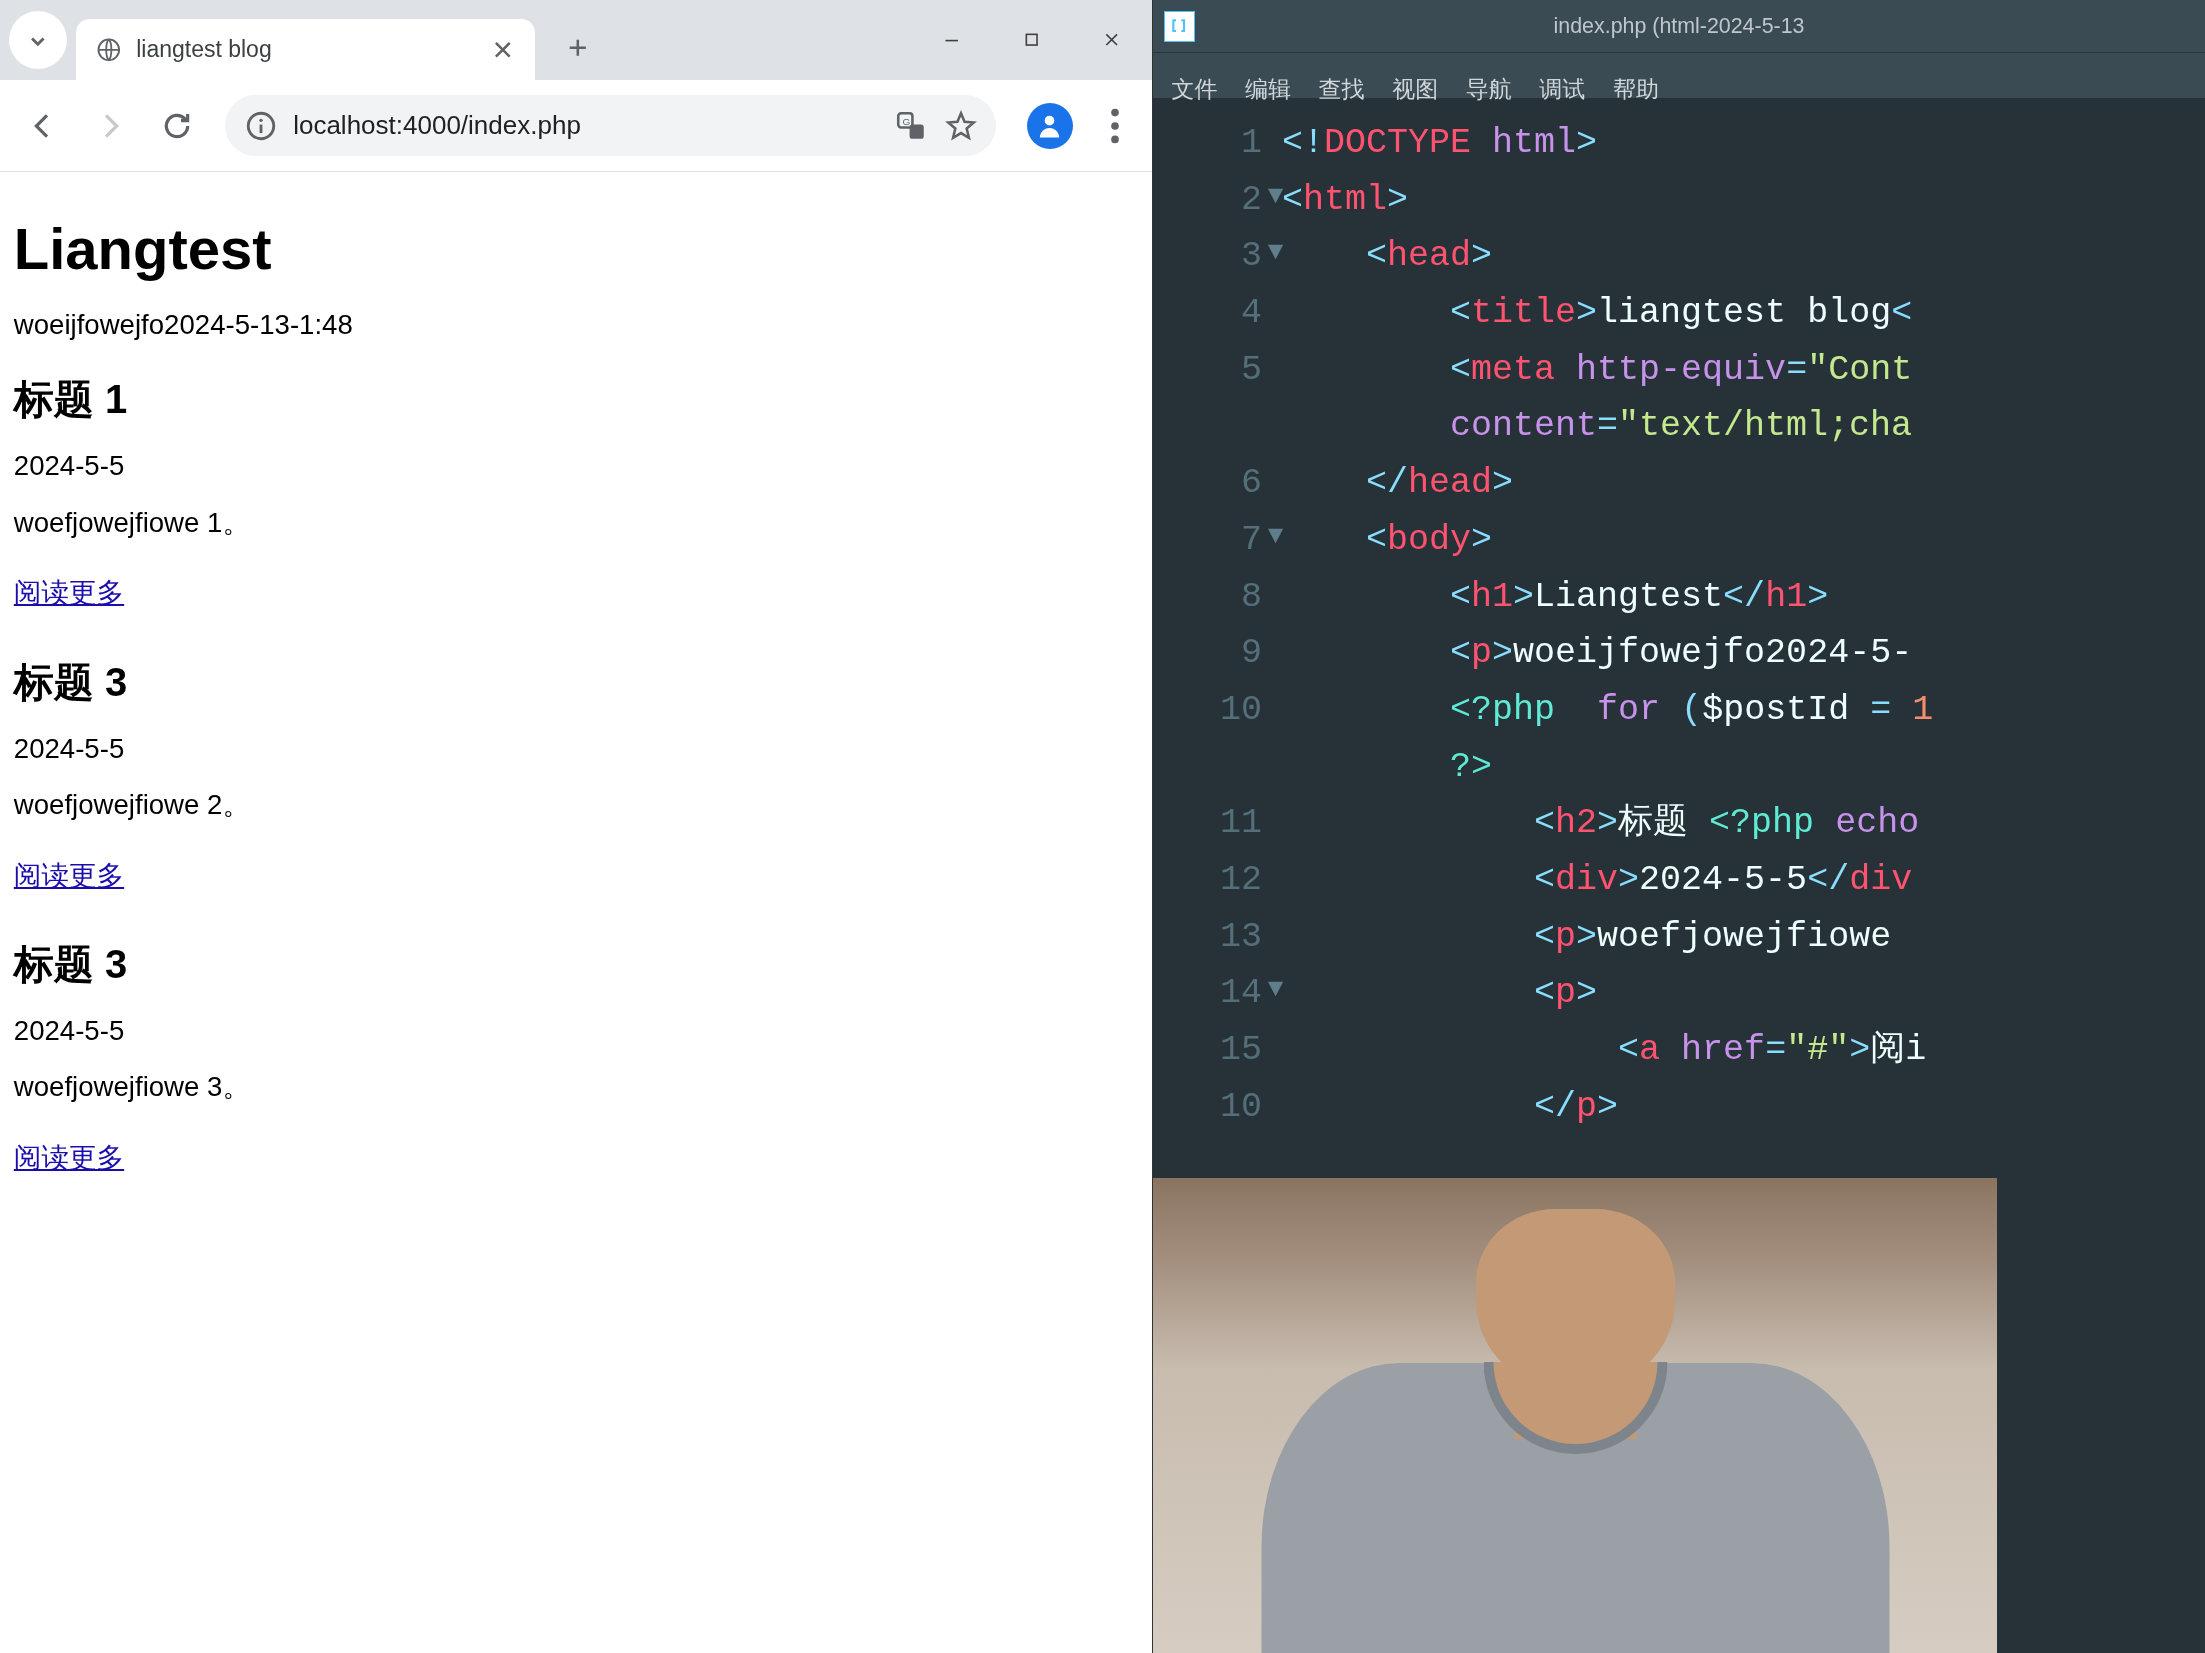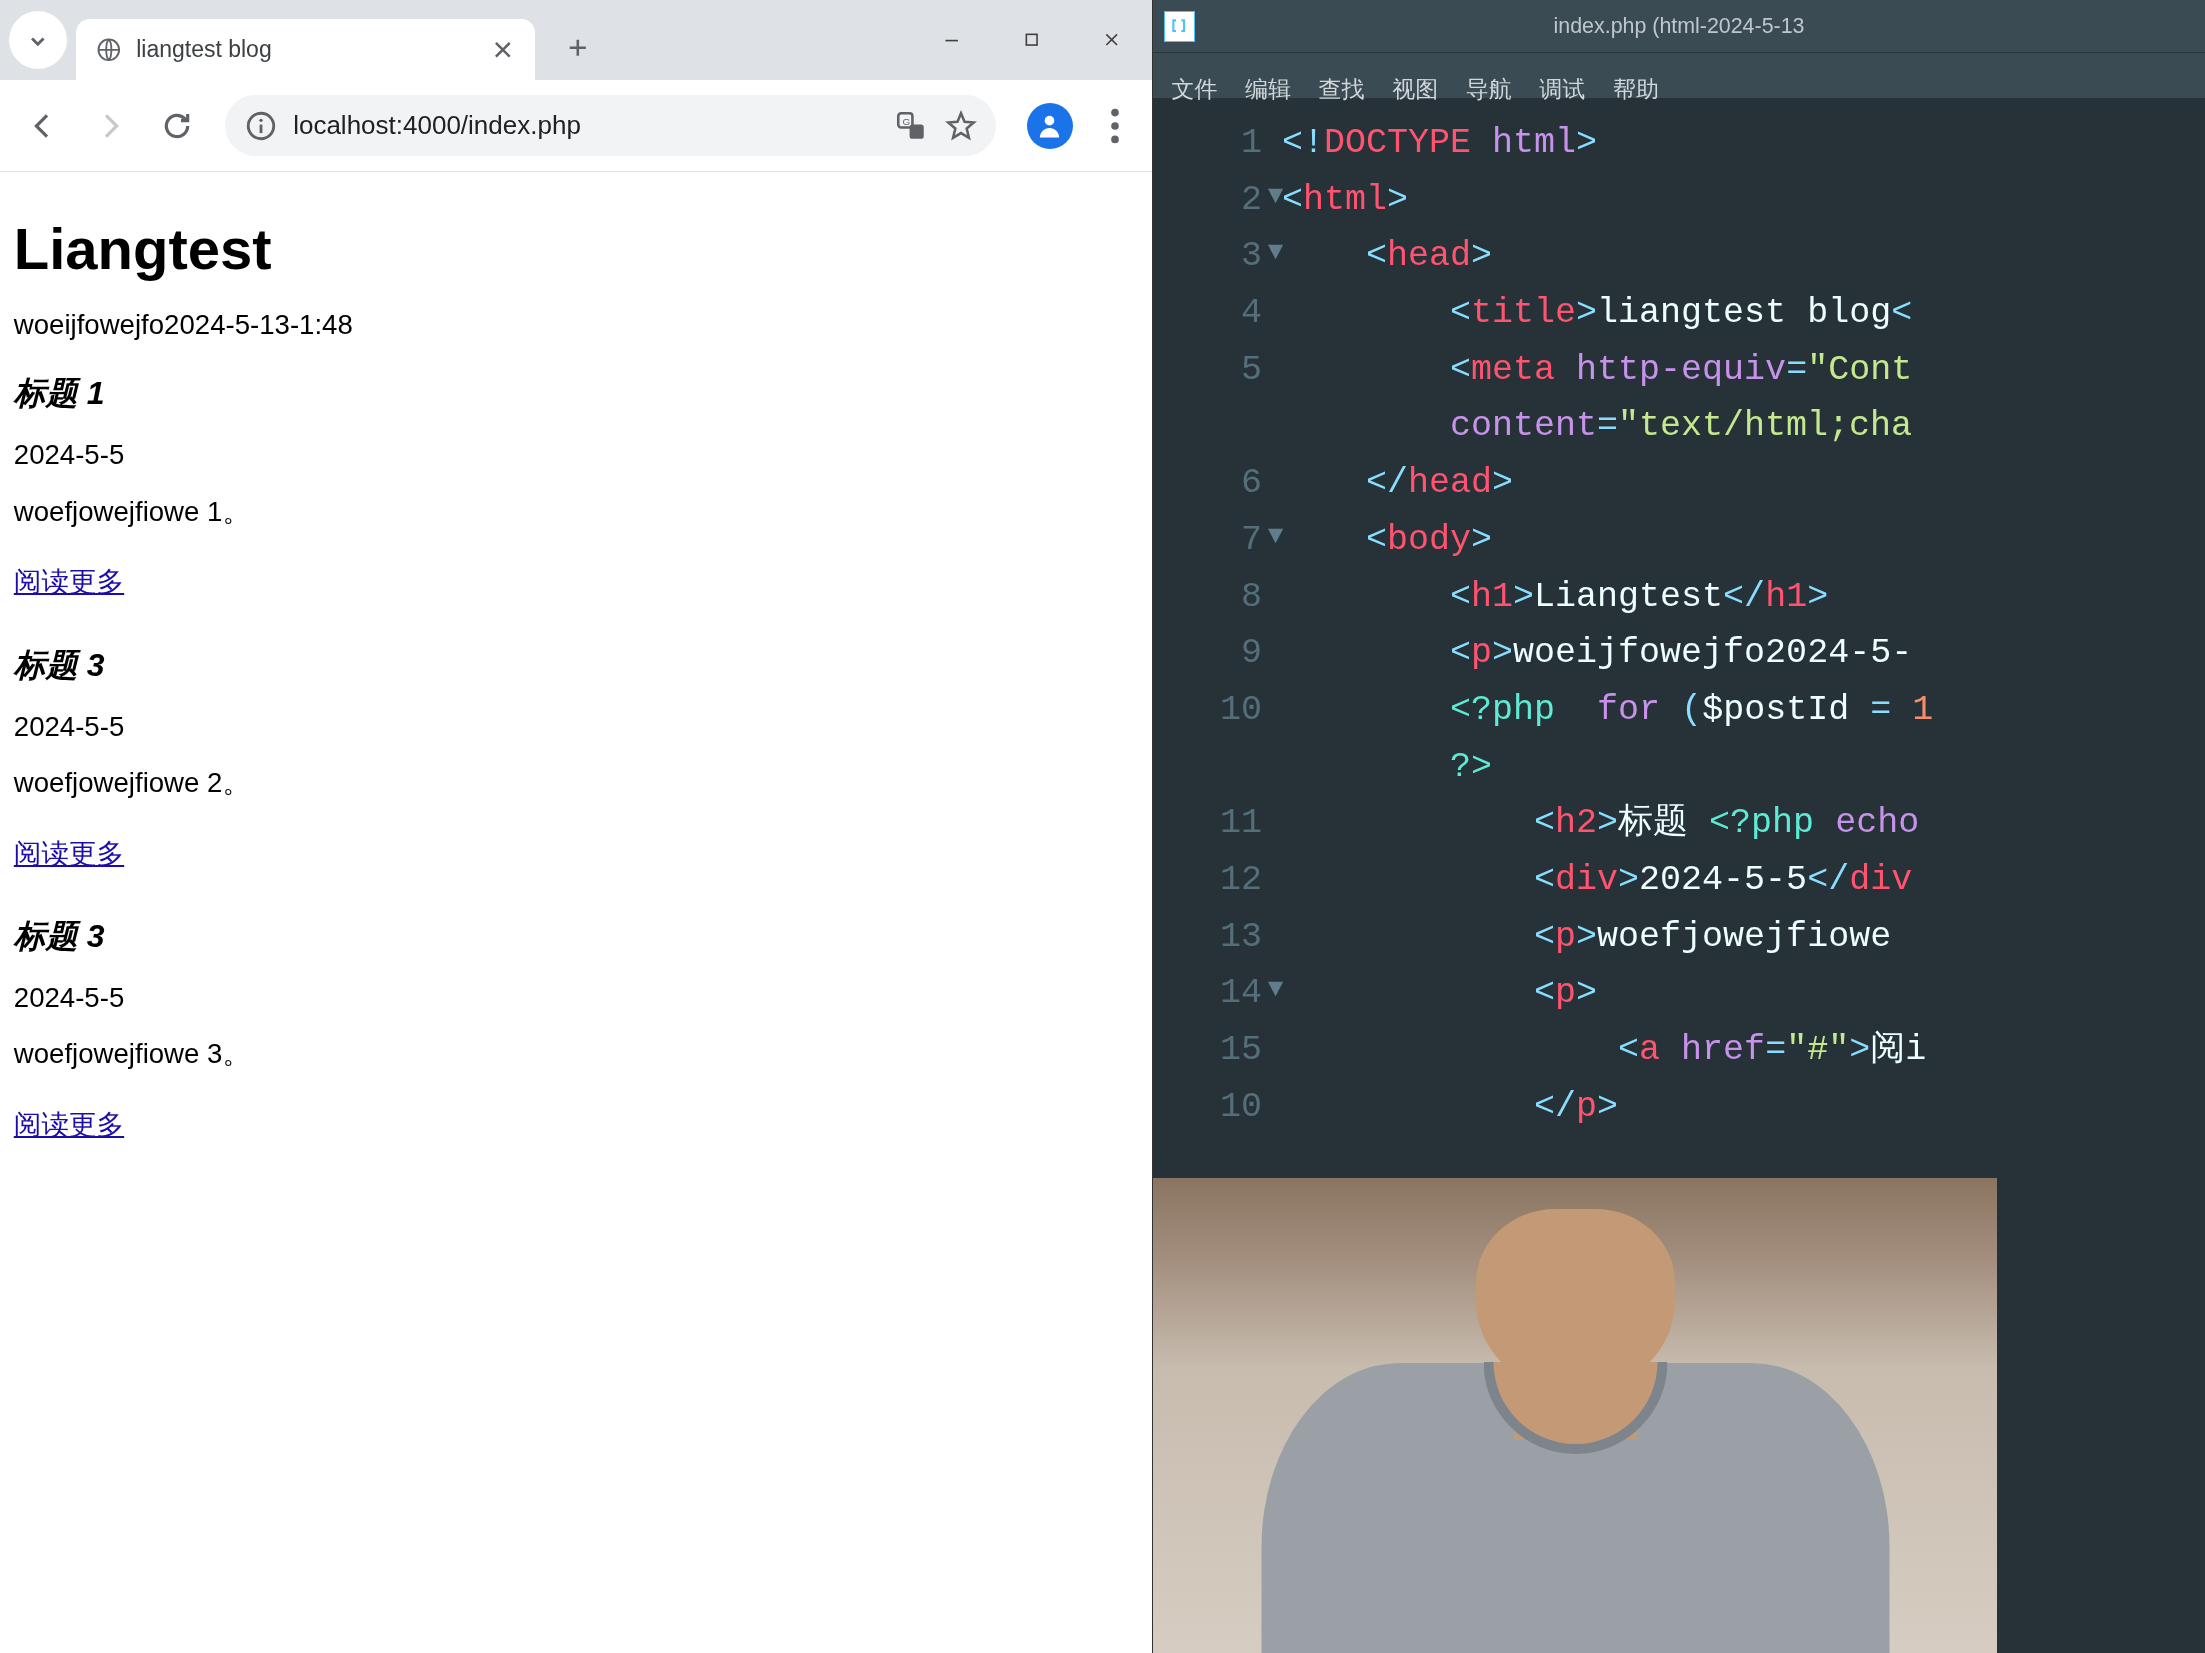--- a/index.html
+++ b/index.html
@@ -28,21 +28,21 @@
     .addr-info { width: 34px; height: 34px; display:flex; align-items:center; justify-content:center; }
     .addr-text { font-size: 26px; color: #202124; flex: 1; }
     .addr-icon { width: 34px; height: 34px; display:flex; align-items:center; justify-content:center; }
     .profile { width: 46px; height: 46px; border-radius: 50%; background: #1a73e8; display:flex; align-items:center; justify-content:center; margin: 0 10.7px; }
     .profile svg { width: 29px; height: 29px; fill: #fff; }
     .menu-dots { width: 46px; height: 46px; display:flex; align-items:center; justify-content:center; }
     
     .page { flex: 1; padding: 18.4px 13.8px; overflow: auto; }
     .page h1 { font-size: 58px; font-weight: 800; margin: 24.5px 0 27.6px; }
     .page p { font-size: 27.6px; margin: 21.4px 0; }
-    .page h2 { font-size: 32px; font-weight: 800; margin: 31px 0 23px; font-style: italic; }
+    .page h2 { font-size: 40px; font-weight: 800; margin: 31px 0 23px; }
     .page .date { font-size: 27.6px; margin: 21.4px 0; }
     .page a { color: #1a0dab; text-decoration: underline; font-size: 27.6px; display: inline-block; margin: 12.2px 0; }
     
     
     .editor { flex: 1; background: #263238; display: flex; flex-direction: column; position: relative; }
     .ed-titlebar { height: 52px; background: #3b4b54; display: flex; align-items: center; padding: 0 10.7px; gap: 10.7px; }
     .ed-logo { width: 31px; height: 31px; background: #fff; border: 1.5px solid #4fc3f7; display:flex; align-items:center; justify-content:center; }
     .ed-titletext { color: #bfc7cc; font-size: 21.4px; position: absolute; left: 50%; transform: translateX(-50%); }
     .ed-menubar { height: 46px; background: #3b4b54; display: flex; align-items: center; padding: 0 18.4px; gap: 27.6px; border-top: 0.8px solid #2a363d; }
     .ed-menuitem { color: #d0d6d9; font-size: 23px; margin-top: 28px; }

